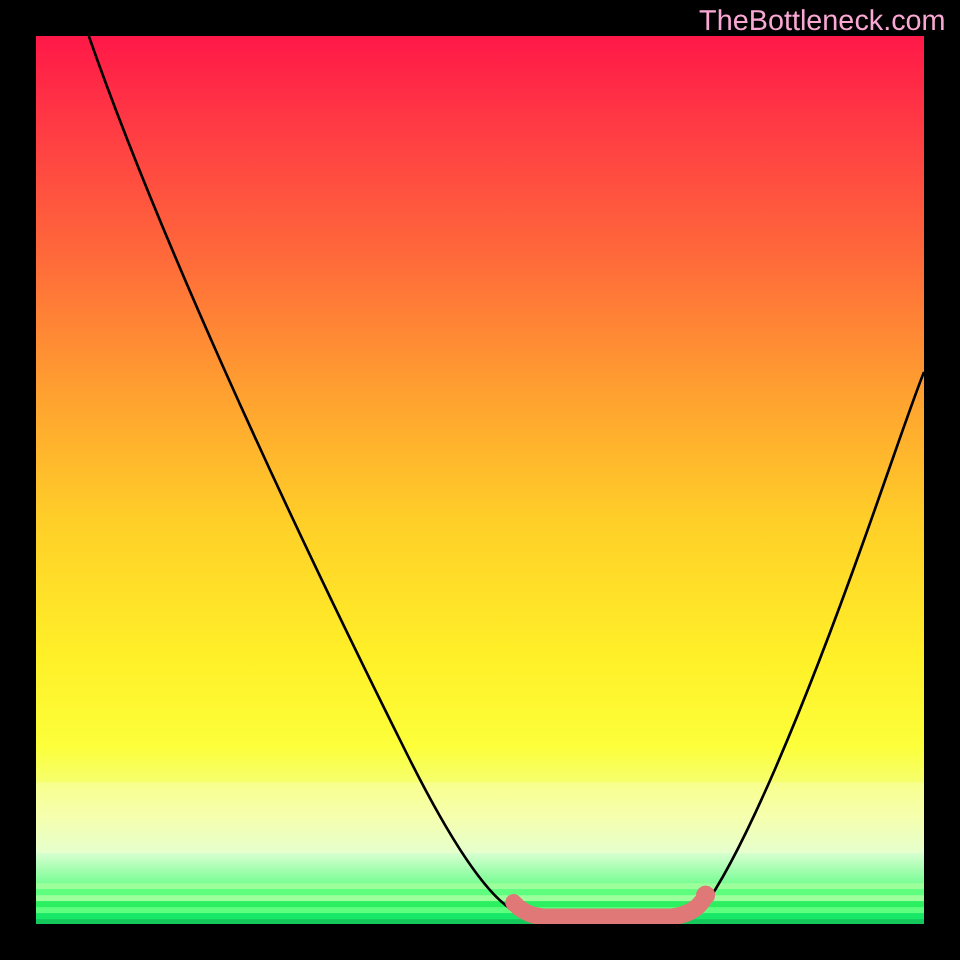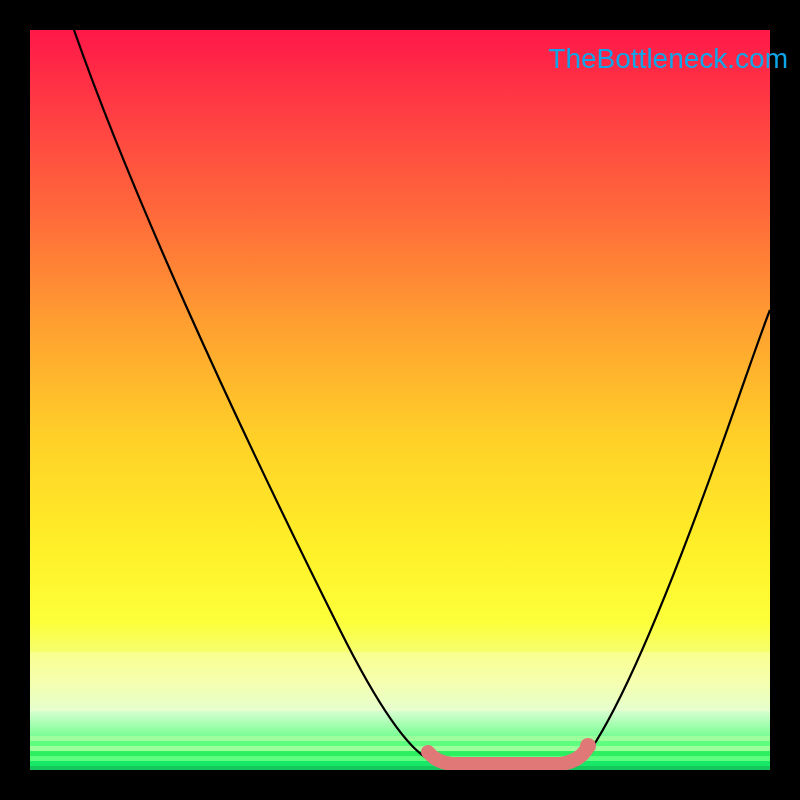--- a/index.html
+++ b/index.html
@@ -7,25 +7,24 @@
     width: 800px;
     height: 800px;
     background: #000;
     position: relative;
     font-family: Arial, sans-serif;
   }
   .watermark {
     position: absolute;
     top: 4px;
     right: 12px;
-    color: #0ea5e9;
-    font-size: 28px;
+    color: #f9a8d4;
+    font-size: 24px;
     font-weight: 500;
     z-index: 10;
-    margin-top: 39px;
   }
   .plot-area {
     position: absolute;
     left: 30px;
     top: 30px;
     width: 740px;
     height: 740px;
     overflow: hidden;
   }
   .gradient-bg {

